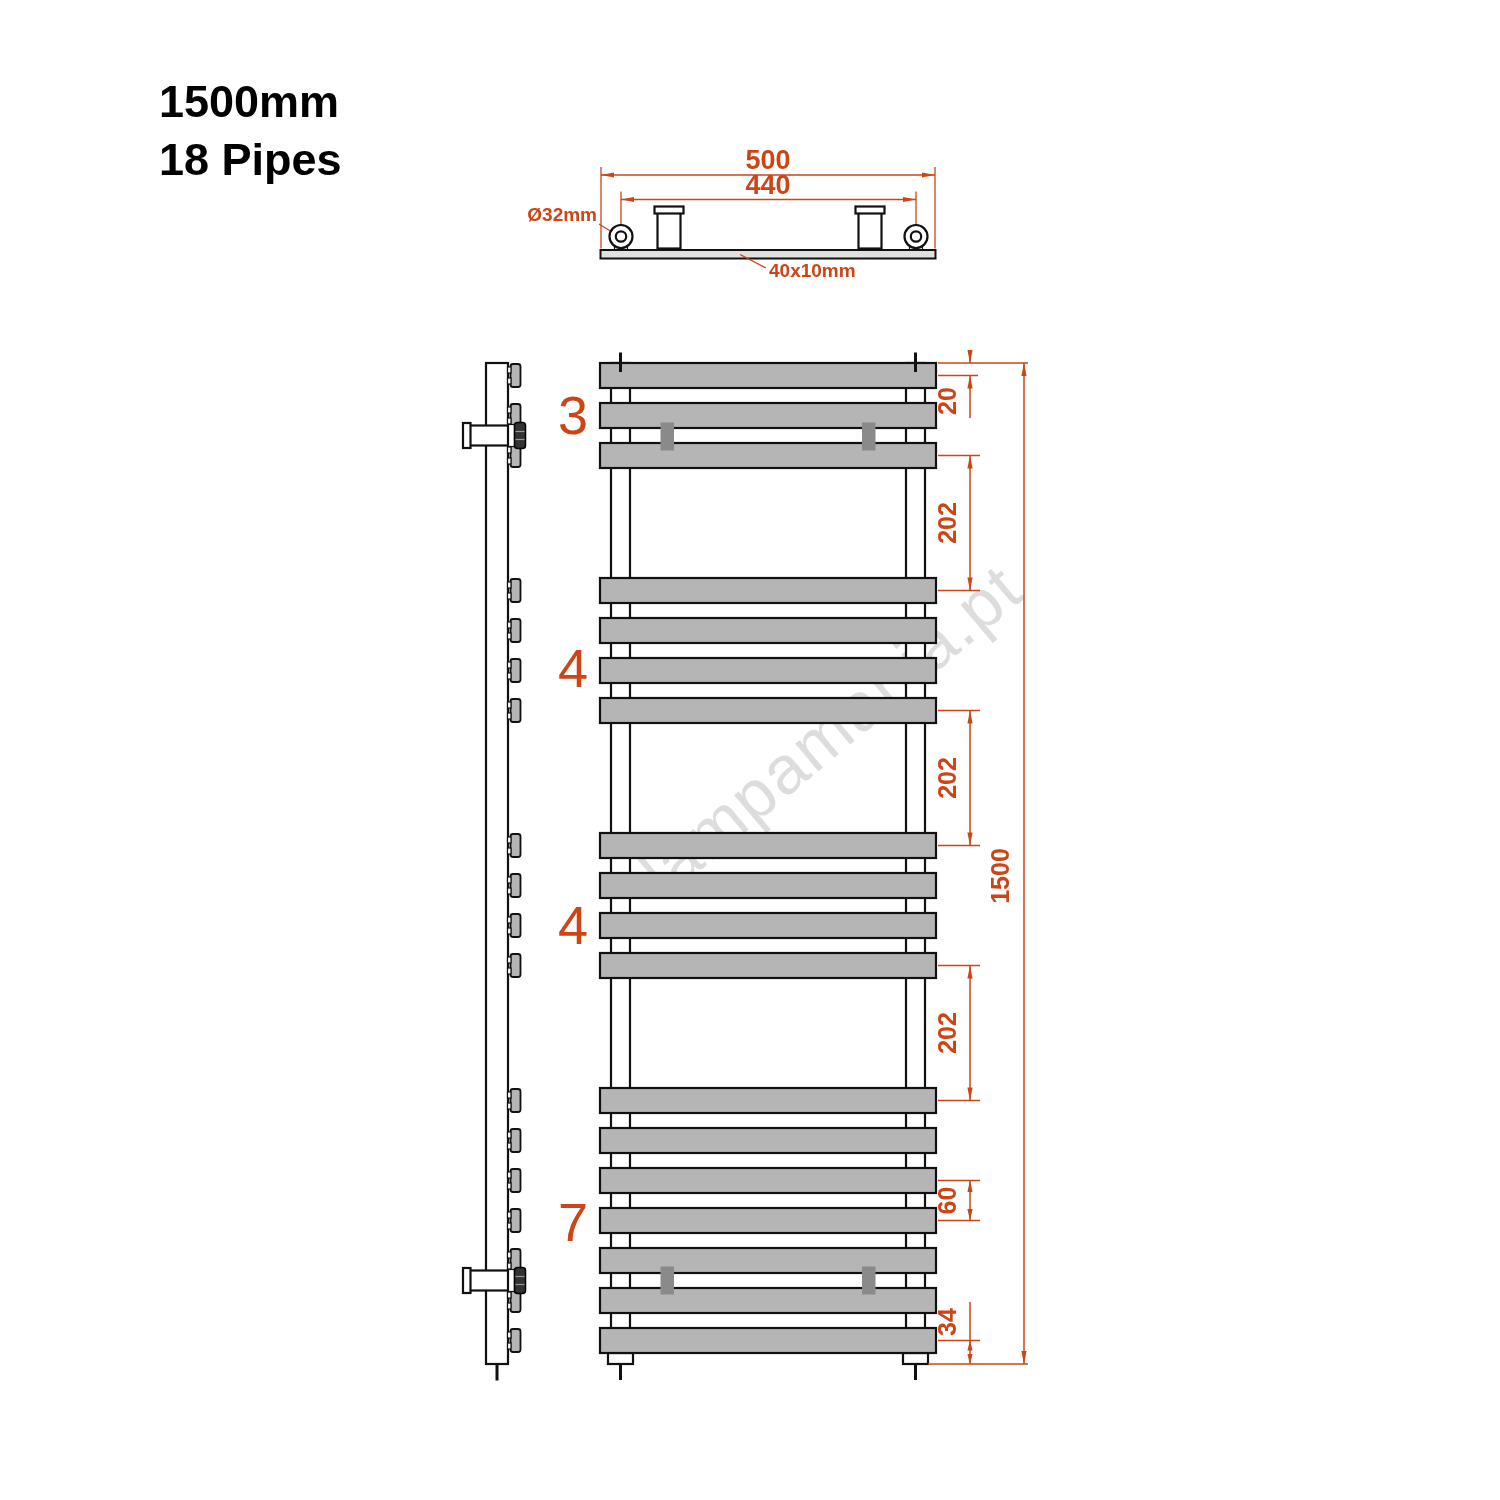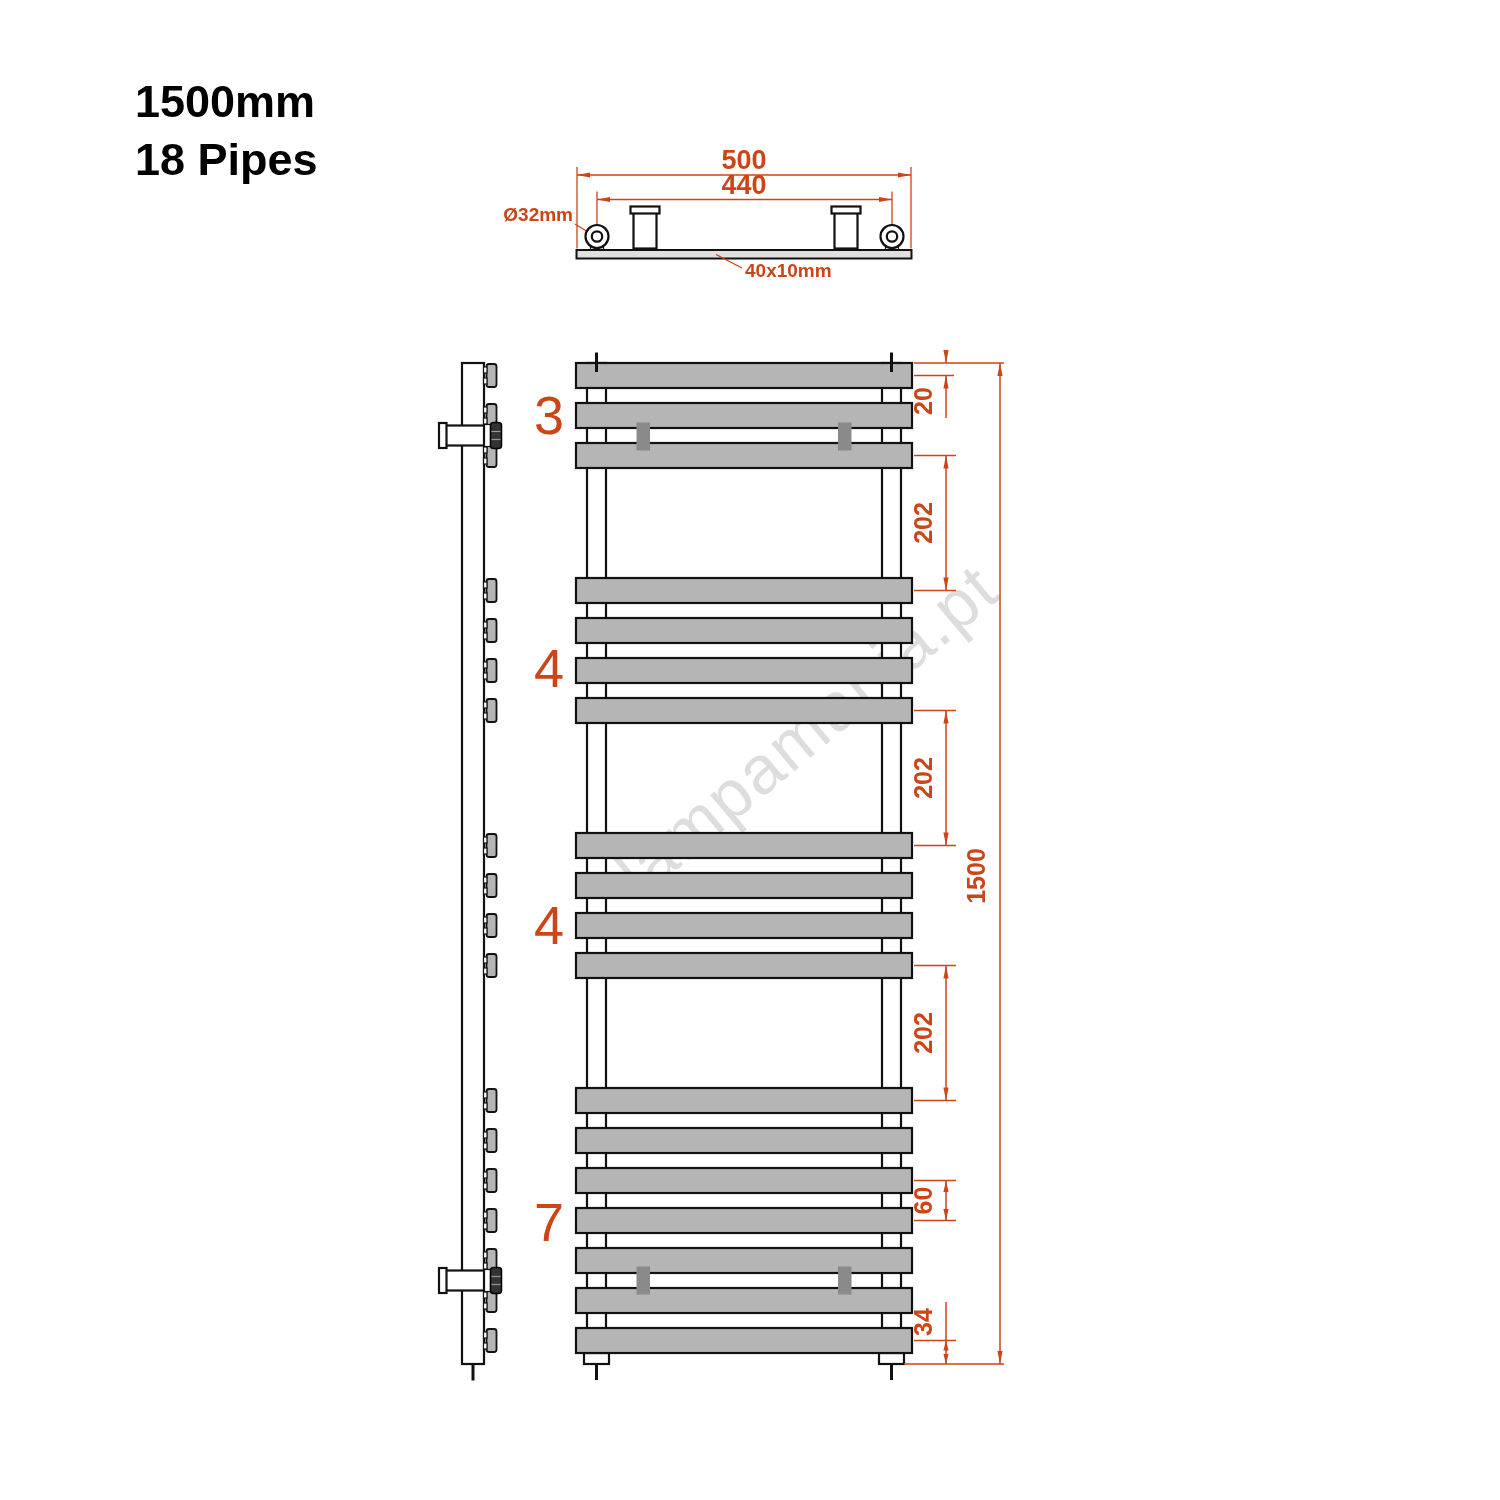--- a/index.html
+++ b/index.html
@@ -1,16 +1,16 @@
 <!DOCTYPE html>
 <html style="--dim: #cb4517; --pipe: #b5b5b5; --bracket: #8a8a8a; --outline: #111111; --plate: #e0e0e0; --wmark: #c2c2c2;"><head>
 <meta charset="utf-8">
 <style>
   html,body{margin:0;padding:0;background:#ffffff;}
-  .stage{position:relative;width:1254px;height:1500px;background:#fff;overflow:hidden;}
+  .stage{position:relative;width:1254px;height:1500px;background:#fff;overflow:hidden;padding-left:24px;}
   svg{display:block;}
   .ln{stroke:var(--outline);stroke-width:2.2;fill:none;}
   .whitefill{fill:#ffffff;stroke:var(--outline);stroke-width:2.2;}
   .pipe{fill:var(--pipe);stroke:var(--outline);stroke-width:2.2;}
   .tab{fill:var(--pipe);stroke:var(--outline);stroke-width:1.8;}
   .nub{fill:#ffffff;stroke:var(--outline);stroke-width:1.2;}
   .squarebr{fill:var(--bracket);}
   .dimline{stroke:var(--dim);stroke-width:1.5;fill:none;}
   .extline{stroke:var(--dim);stroke-width:1.3;fill:none;}
   .dimarrow{fill:var(--dim);stroke:none;}

